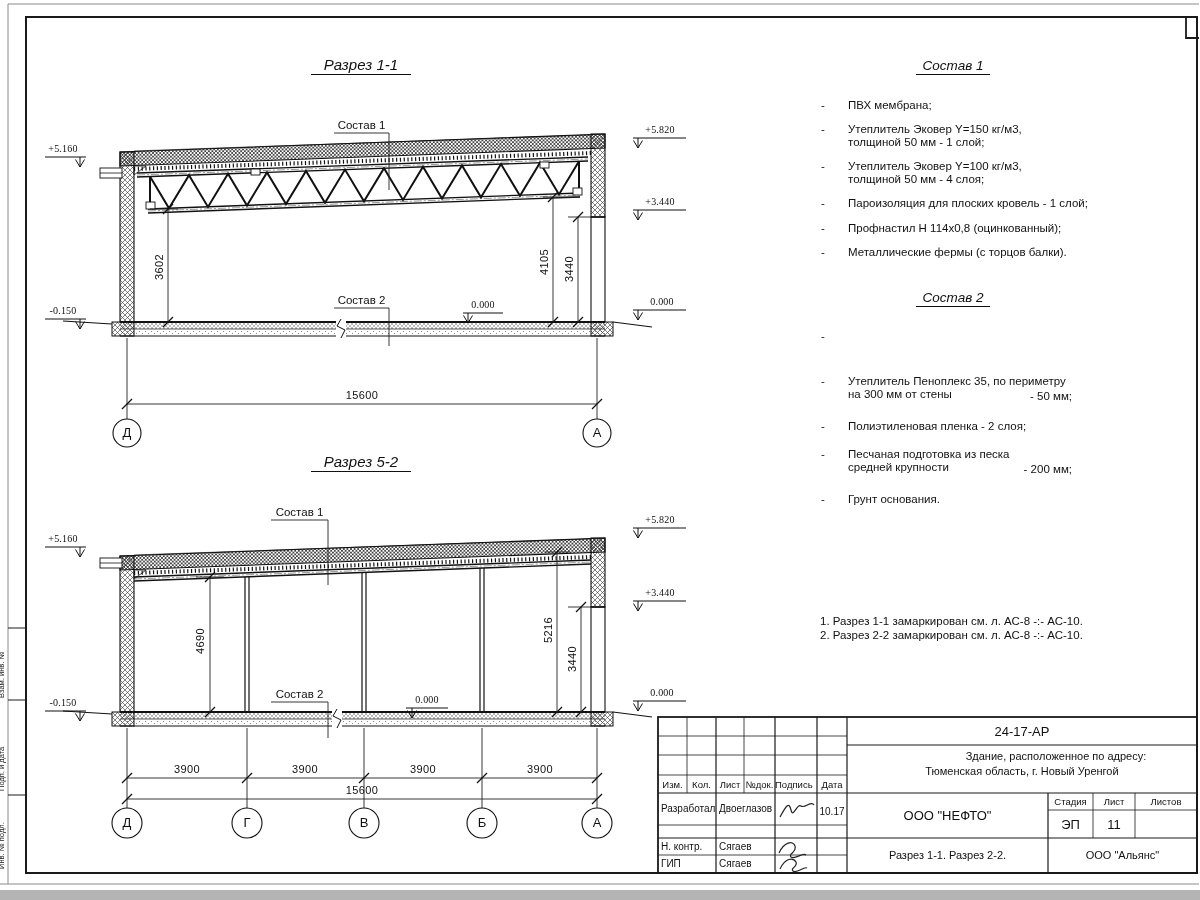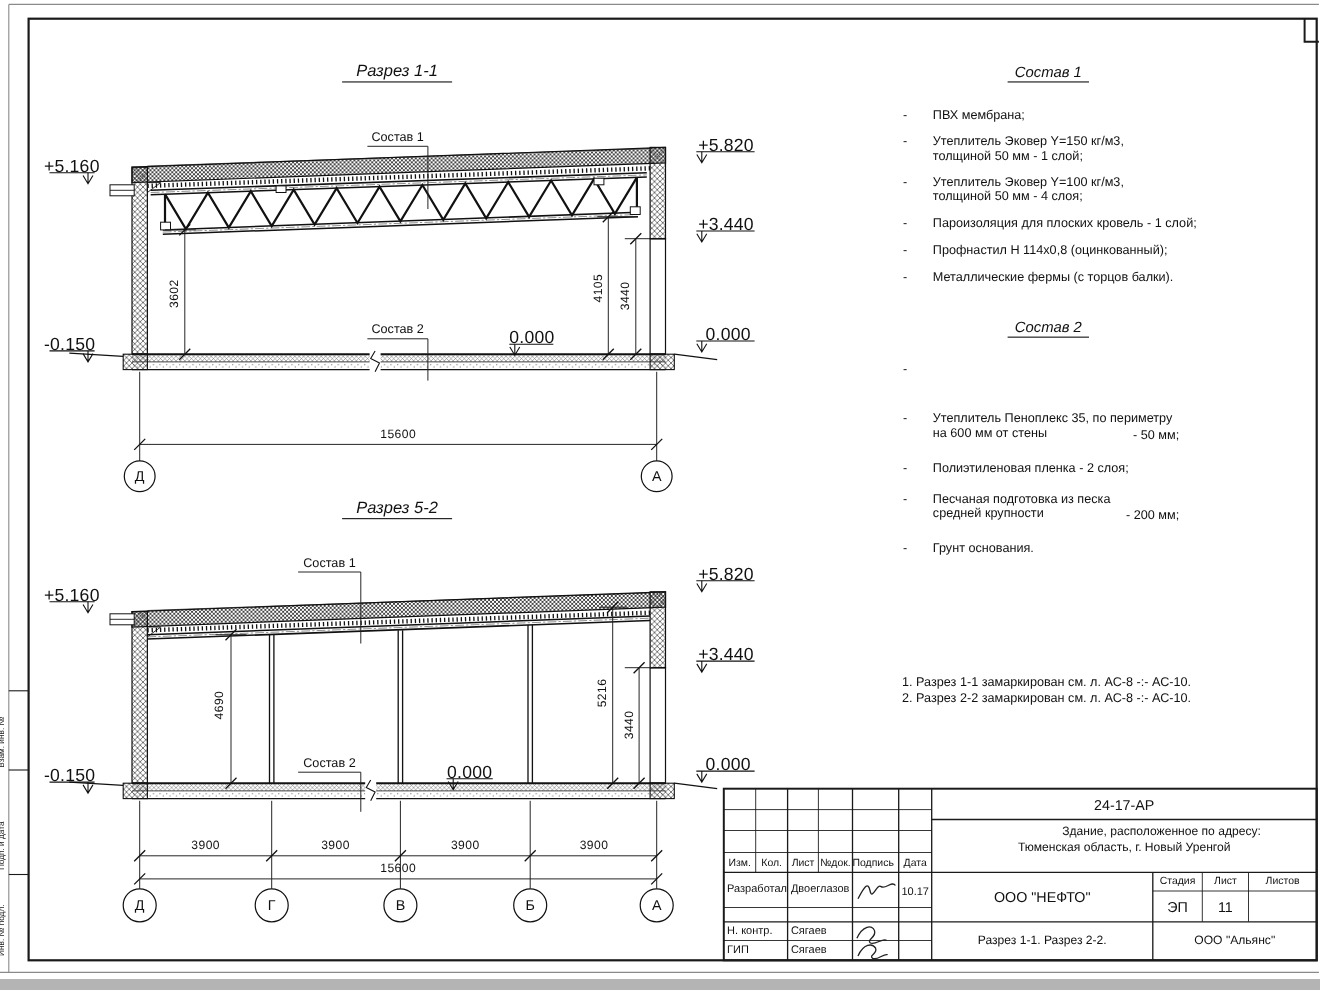--- a/index.html
+++ b/index.html
@@ -7,21 +7,21 @@
     width:1200px;height:900px;position:relative;overflow:hidden;
     background:#ffffff;
     font-family:"Liberation Sans","DejaVu Sans",sans-serif;
     color:#111;
   }
   svg{position:absolute;left:0;top:0;}
   .t{position:absolute;white-space:nowrap;color:#111;}
   .sec-title{font-size:15px;font-style:italic;text-align:center;border-bottom:1.2px solid #111;padding-bottom:1px;}
   .panel-head{font-size:13.5px;font-style:italic;text-align:center;border-bottom:1px solid #111;padding-bottom:1px;}
   .dlabel{font-size:11.5px;text-align:center;}
-  .elev{font-size:16px;letter-spacing:.2px;}
+  .elev{font-size:10px;letter-spacing:.2px;font-family:Liberation Serif, serif;}
   .elev.ctr{text-align:center;}
   .dim{font-size:11px;letter-spacing:.4px;transform:translate(-50%,-50%) rotate(-90deg);}
   .dimh{font-size:11px;letter-spacing:.4px;text-align:center;}
   .axis{font-size:13px;transform:translate(-50%,-52%);}
   .li{position:absolute;left:818px;display:flex;font-size:11.5px;line-height:13px;}
   .li .dash{width:27px;padding-left:3px;}
   .li .txt{width:280px;}
   .li2 .txt{width:224px;position:relative;}
   .li2 .val{position:absolute;right:0;top:15px;}
   .note{position:absolute;left:820px;font-size:11.5px;line-height:13.5px;}
@@ -381,21 +381,21 @@
 
 <div class="t panel-head" style="left:916px;top:290px;width:74px;">Состав 2</div>
 
 <div class="li li2" style="top:330px;">
   <span class="dash">-</span>
 </div>
 <div class="li li2" style="top:375px;">
   <span class="dash">-</span>
   <div class="txt">
     <div>Утеплитель Пеноплекс 35, по периметру</div>
-    <div>на 600 мм от стены</div>
+    <div>на 300 мм от стены</div>
     <span class="val">- 50 мм;</span>
   </div>
 </div>
 <div class="li li2" style="top:420px;">
   <span class="dash">-</span>
   <div class="txt">
       <div>Полиэтиленовая пленка - 2 слоя;</div>
     </div>
 </div>
 <div class="li li2" style="top:448px;">

